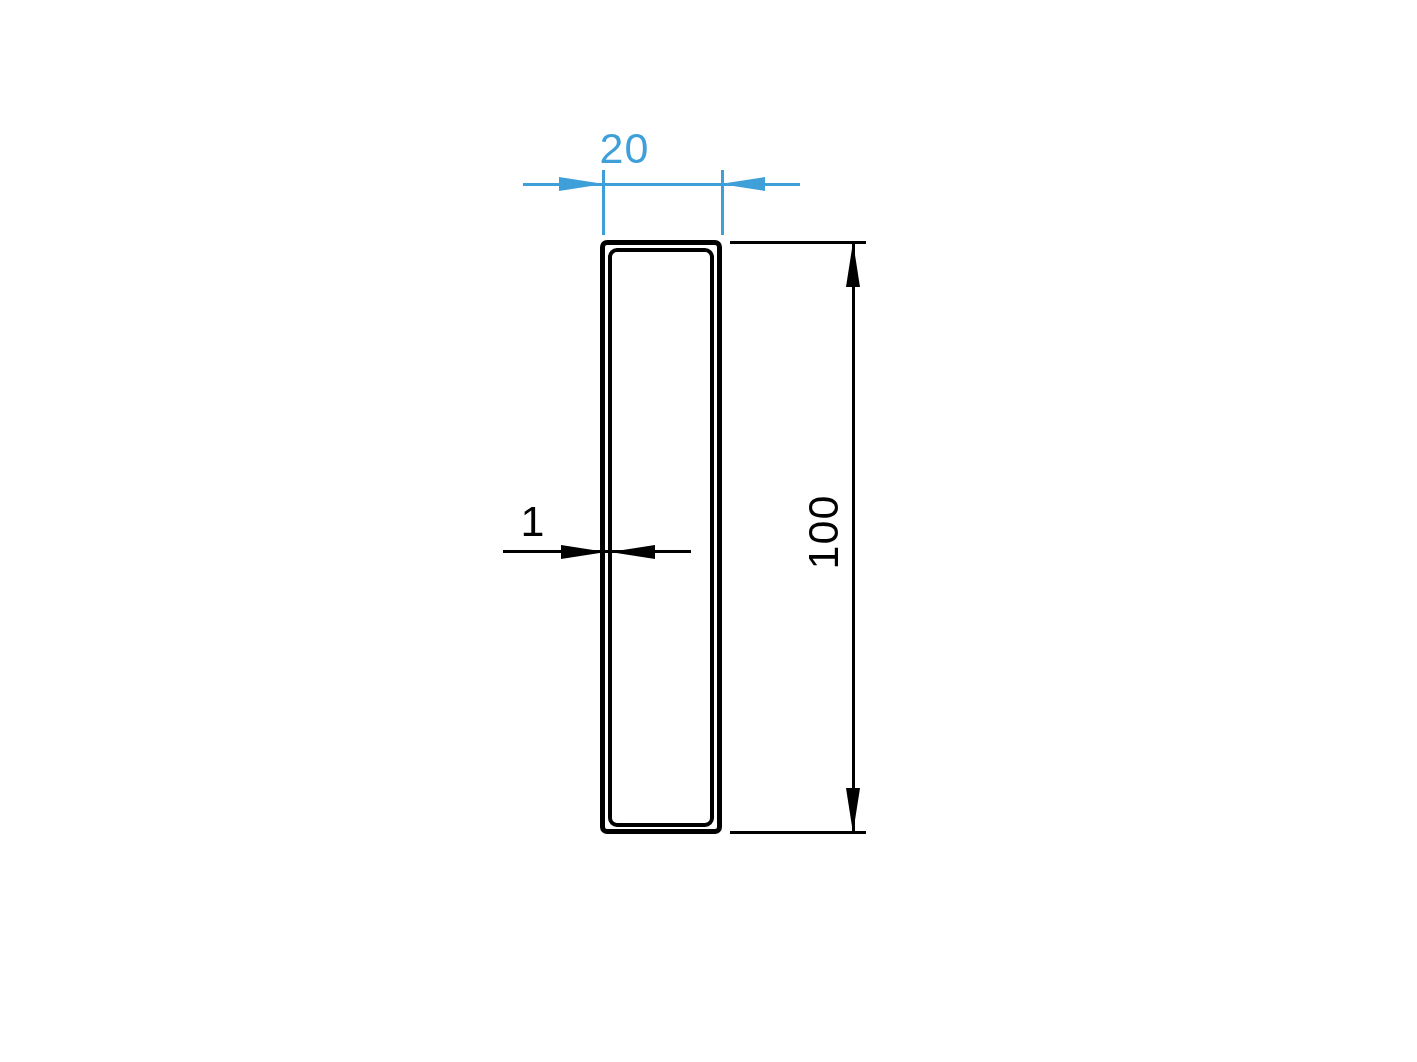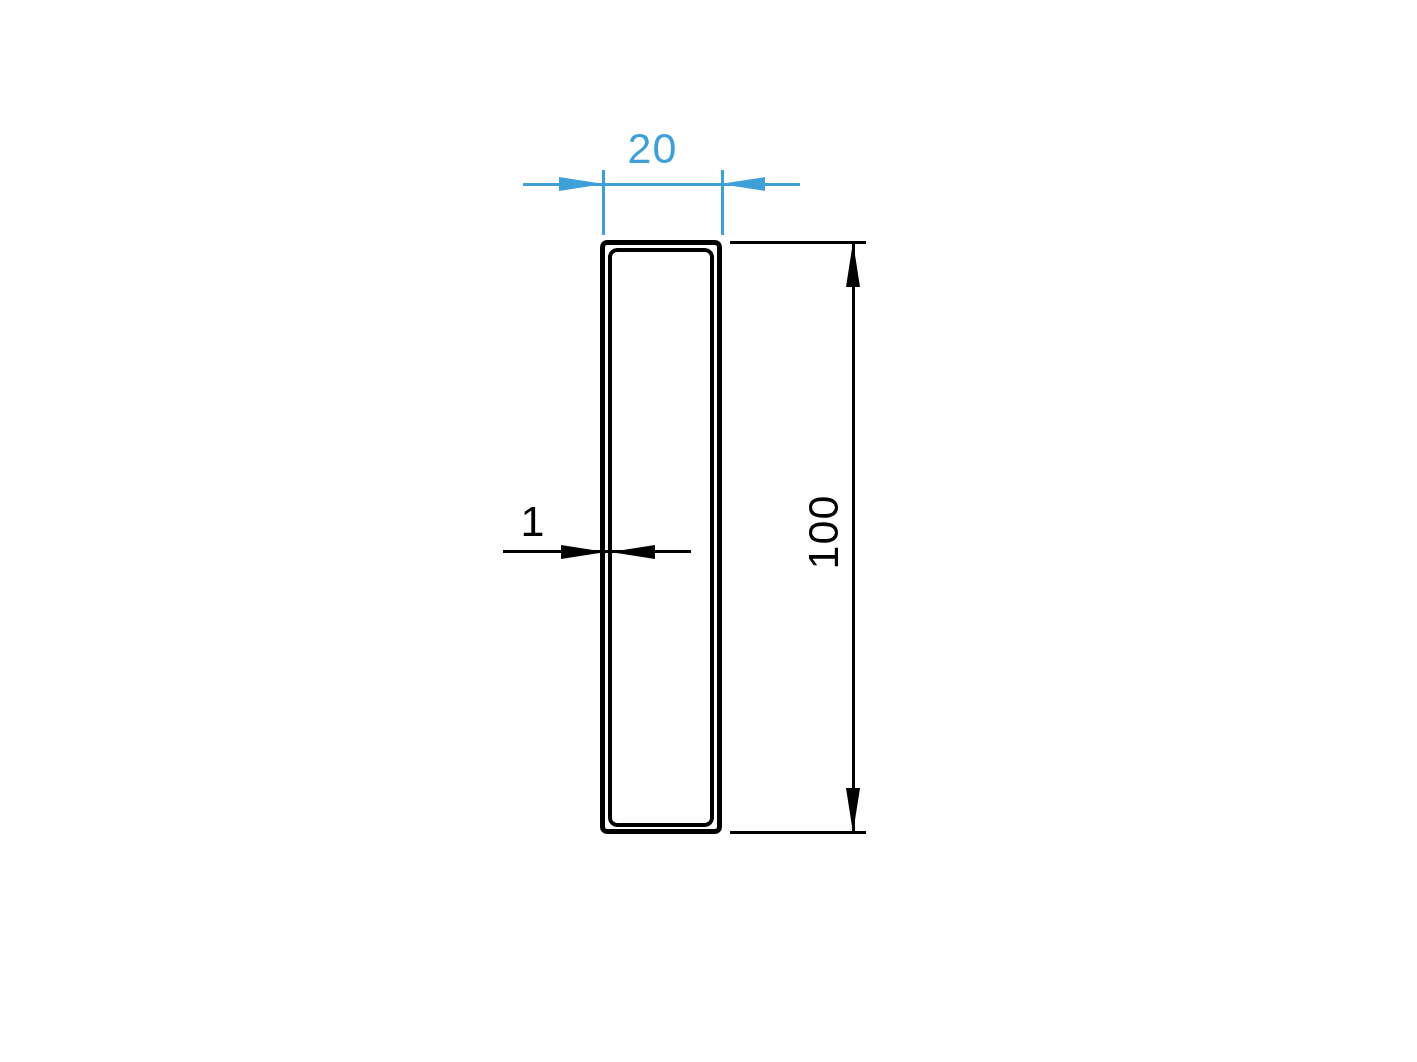--- a/index.html
+++ b/index.html
@@ -76,21 +76,21 @@
 
   <div class="abs outer-profile"></div>
   <div class="abs inner-profile"></div>
 
   <div>
     <div class="abs vline blue" style="left:602px; top:170px; height:65px;"></div>
     <div class="abs vline blue" style="left:721px; top:170px; height:65px;"></div>
     <div class="abs hline blue" style="left:523px; top:183px; width:277px;"></div>
     <div class="abs arrow arrow-right blue-a" style="left:559px; top:177px;"></div>
     <div class="abs arrow arrow-left blue-a" style="left:720px; top:177px;"></div>
-    <div class="abs dim-label blue-t" style="left:610px; top:126px; width:85px;">20</div>
+    <div class="abs dim-label blue-t" style="left:582px; top:126px; width:85px;">20</div>
   </div>
 
   <div>
     <div class="abs hline black" style="left:730px; top:241px; width:136px;"></div>
     <div class="abs hline black" style="left:730px; top:831px; width:136px;"></div>
     <div class="abs vline black" style="left:852px; top:244px; height:589px;"></div>
     <div class="abs arrow arrow-up black-a" style="left:846px; top:242px;"></div>
     <div class="abs arrow arrow-down black-a" style="left:846px; top:788px;"></div>
     <div class="abs dim-label black-t rot-90" style="left:776px; top:510px; width:94px; height:44px;">100</div>
   </div>

